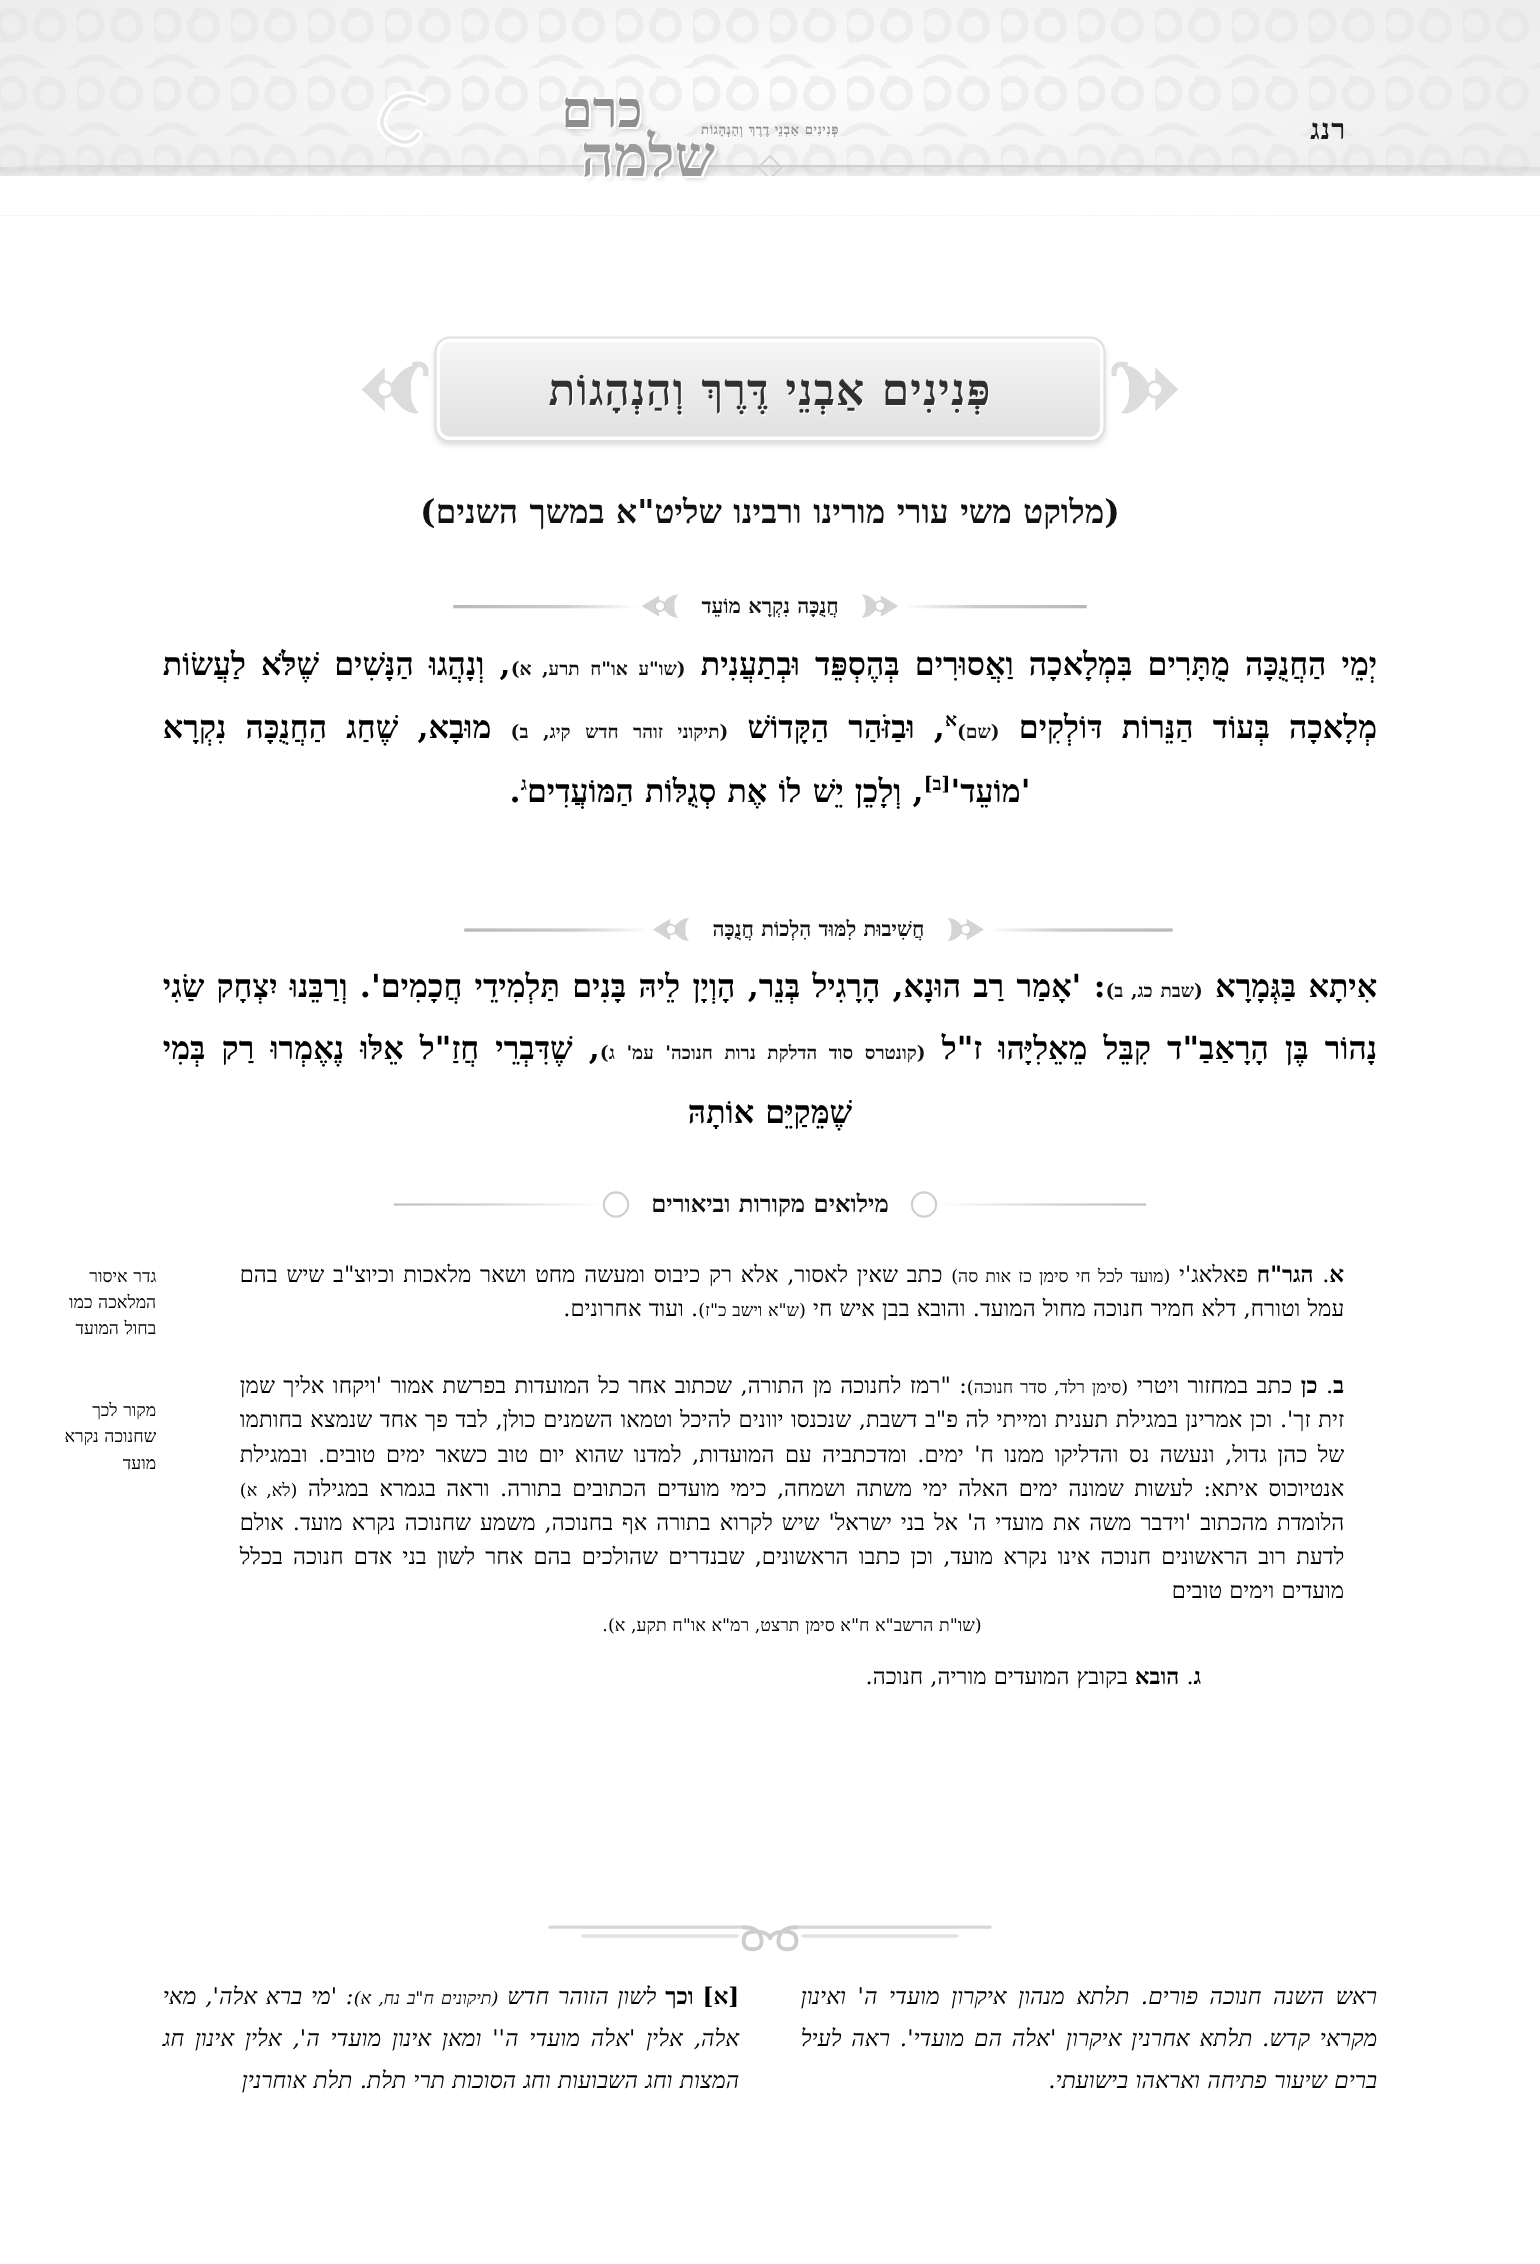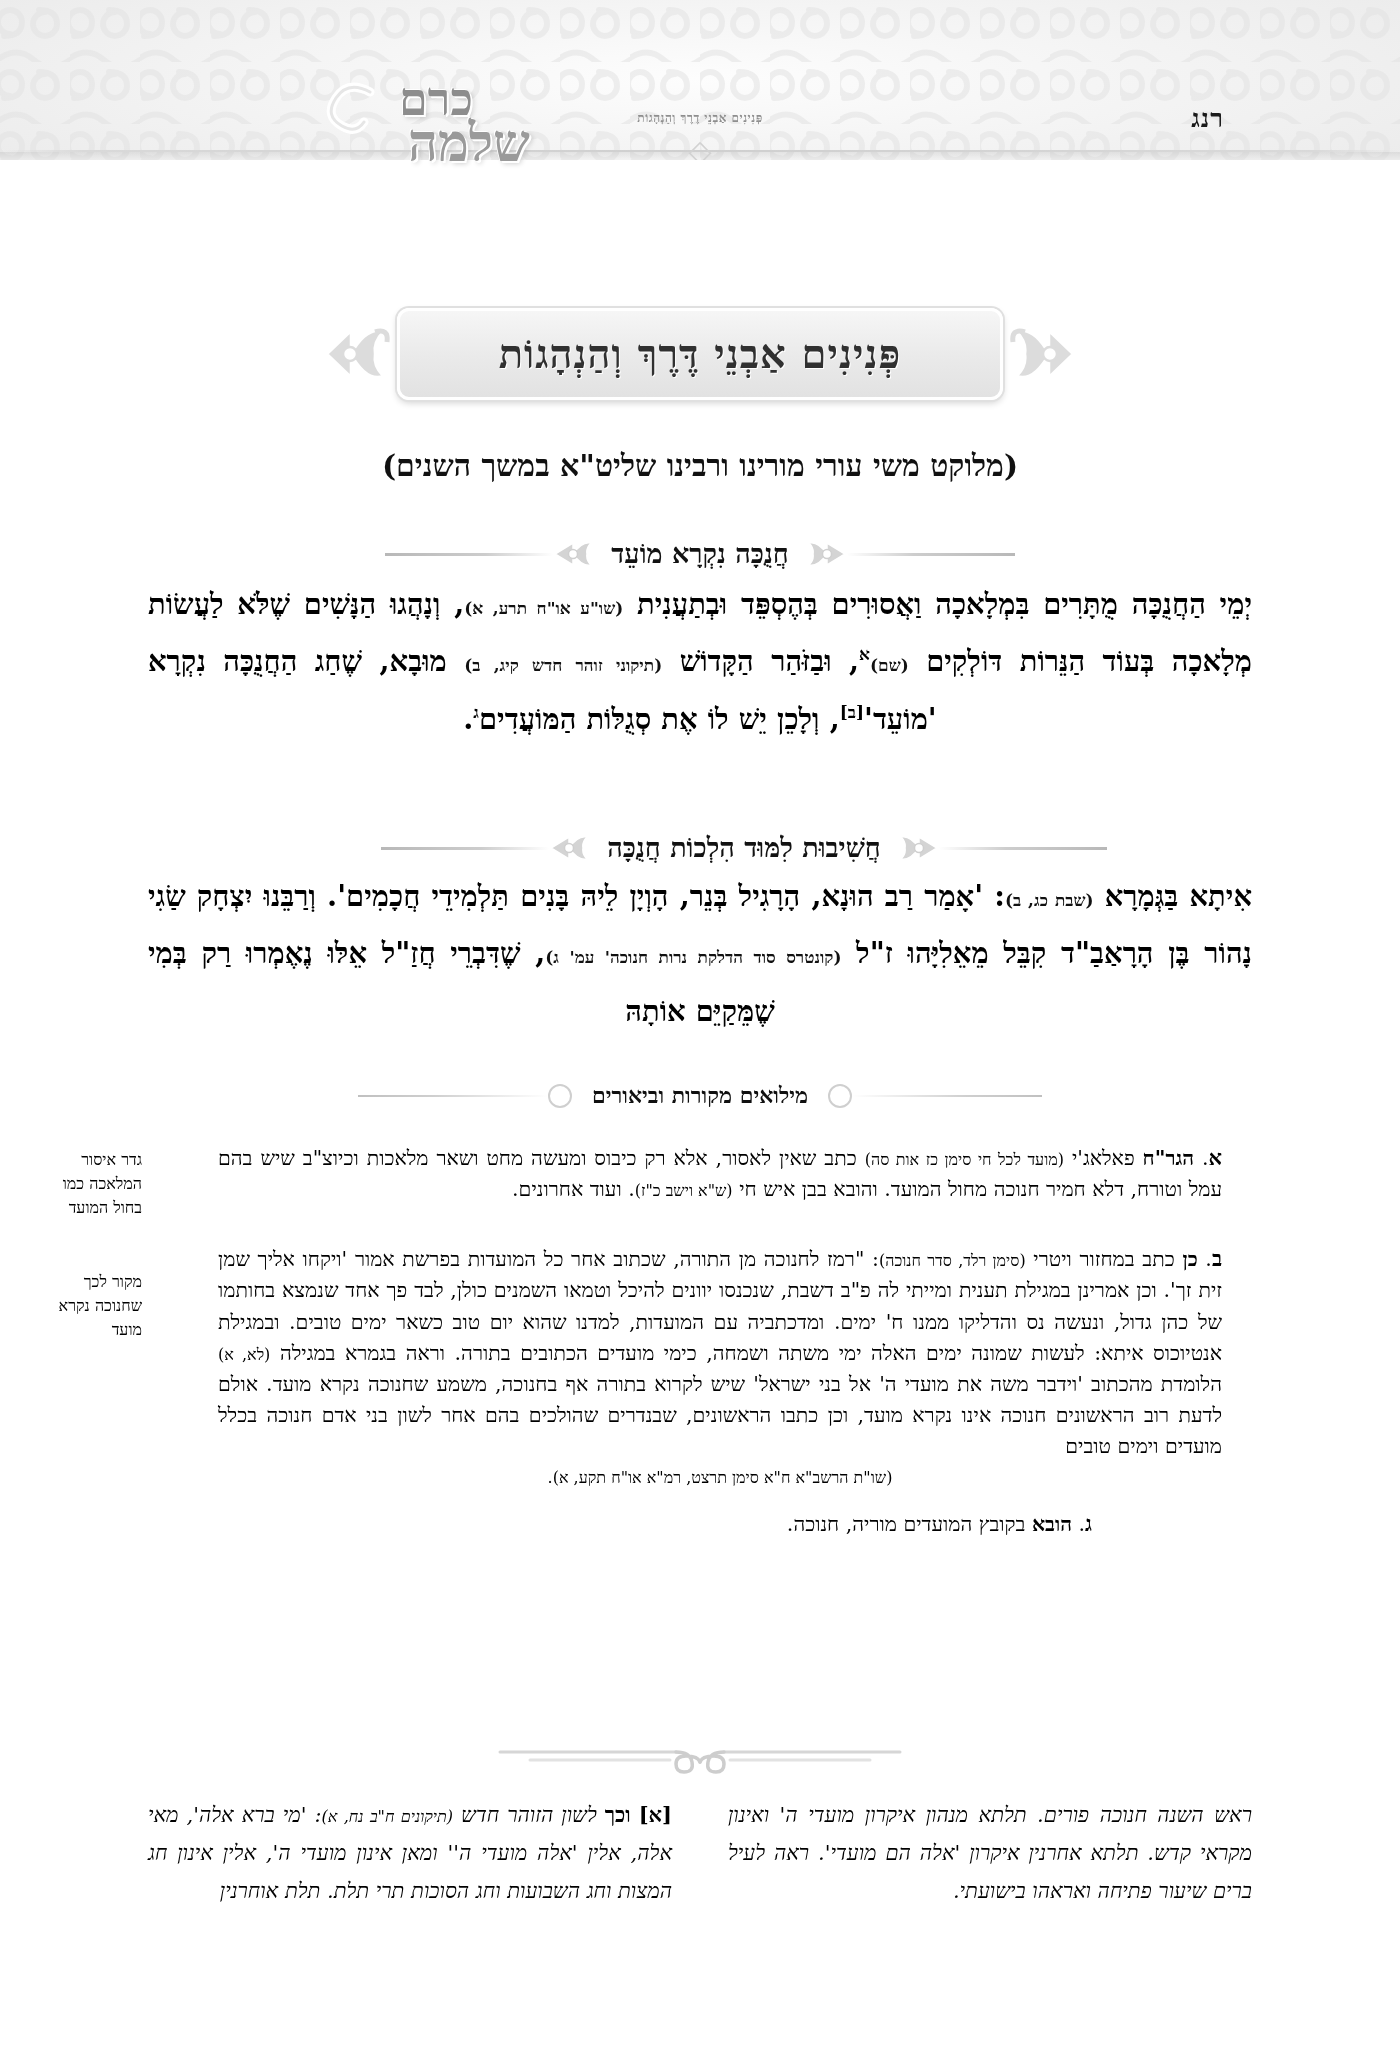--- a/index.html
+++ b/index.html
@@ -94,24 +94,24 @@
     width: 1400px;
     text-align: center;
     font-size: 12px;
     font-weight: 700;
     color: #8e8e8e;
     letter-spacing: .5px;
   }
   .brand {
     position: absolute;
     top: 78px;
-    right: 756px;
+    right: 740px;
     width: 340px;
     height: 110px;
-    text-align: center;
+    text-align: right;
     direction: rtl;
   }
   .brand-top {
     font-size: 46px;
     font-weight: 700;
     color: #8d8d8d;
     line-height: .95;
     margin-right: 76px;
     text-shadow:
       2px 2px 0 #ffffff,
@@ -212,21 +212,21 @@
         rgba(255,255,255,0) 0%, #cdcdcd 40%, #b8b8b8 100%);
   }
   .sec-orn {
     width: 42px;
     height: 26px;
     color: #c8c8c8;
     flex: none;
   }
   .sec-orn.flip { transform: scaleX(-1); }
   .sec-title {
-    font-size: 27px;
+    font-size: 19px;
     font-weight: 700;
     color: #121212;
     padding: 0 16px;
     white-space: nowrap;
   }
 
   
   .body-block {
     position: absolute;
     right: 148px;

